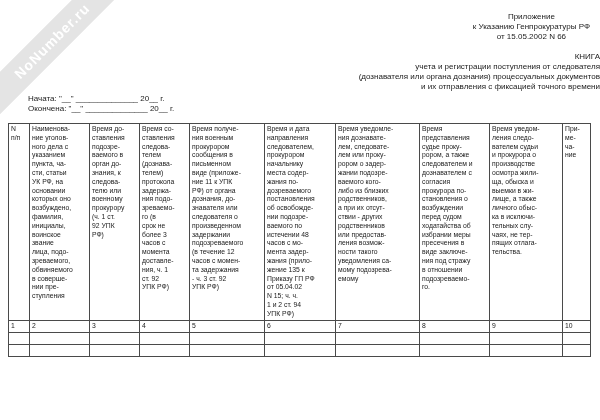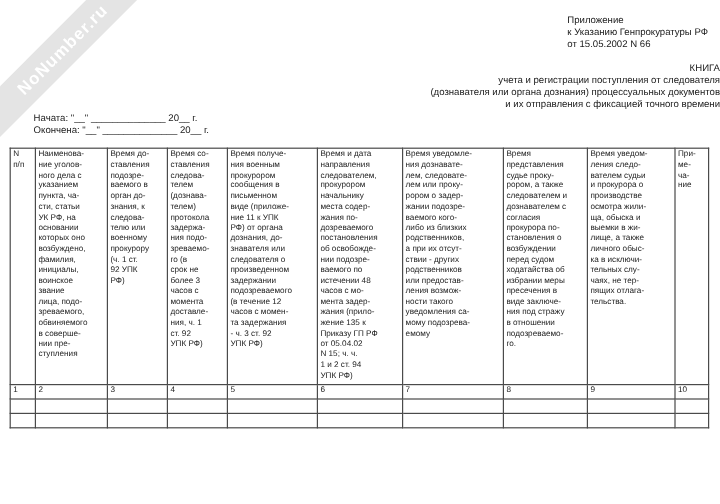--- a/index.html
+++ b/index.html
@@ -33,20 +33,21 @@
     color: #ffffff;
     font-size: 14px;
     font-weight: bold;
     letter-spacing: 1px;
   }
   
   .annex-note {
     position: absolute;
     top: 12px;
     right: 10px;
+    text-align: center;
     font-size: 8px;
     line-height: 10px;
     white-space: pre-line;
   }
   
   .doc-title {
     position: absolute;
     top: 52px;
     left: 0;
     width: 100%;

